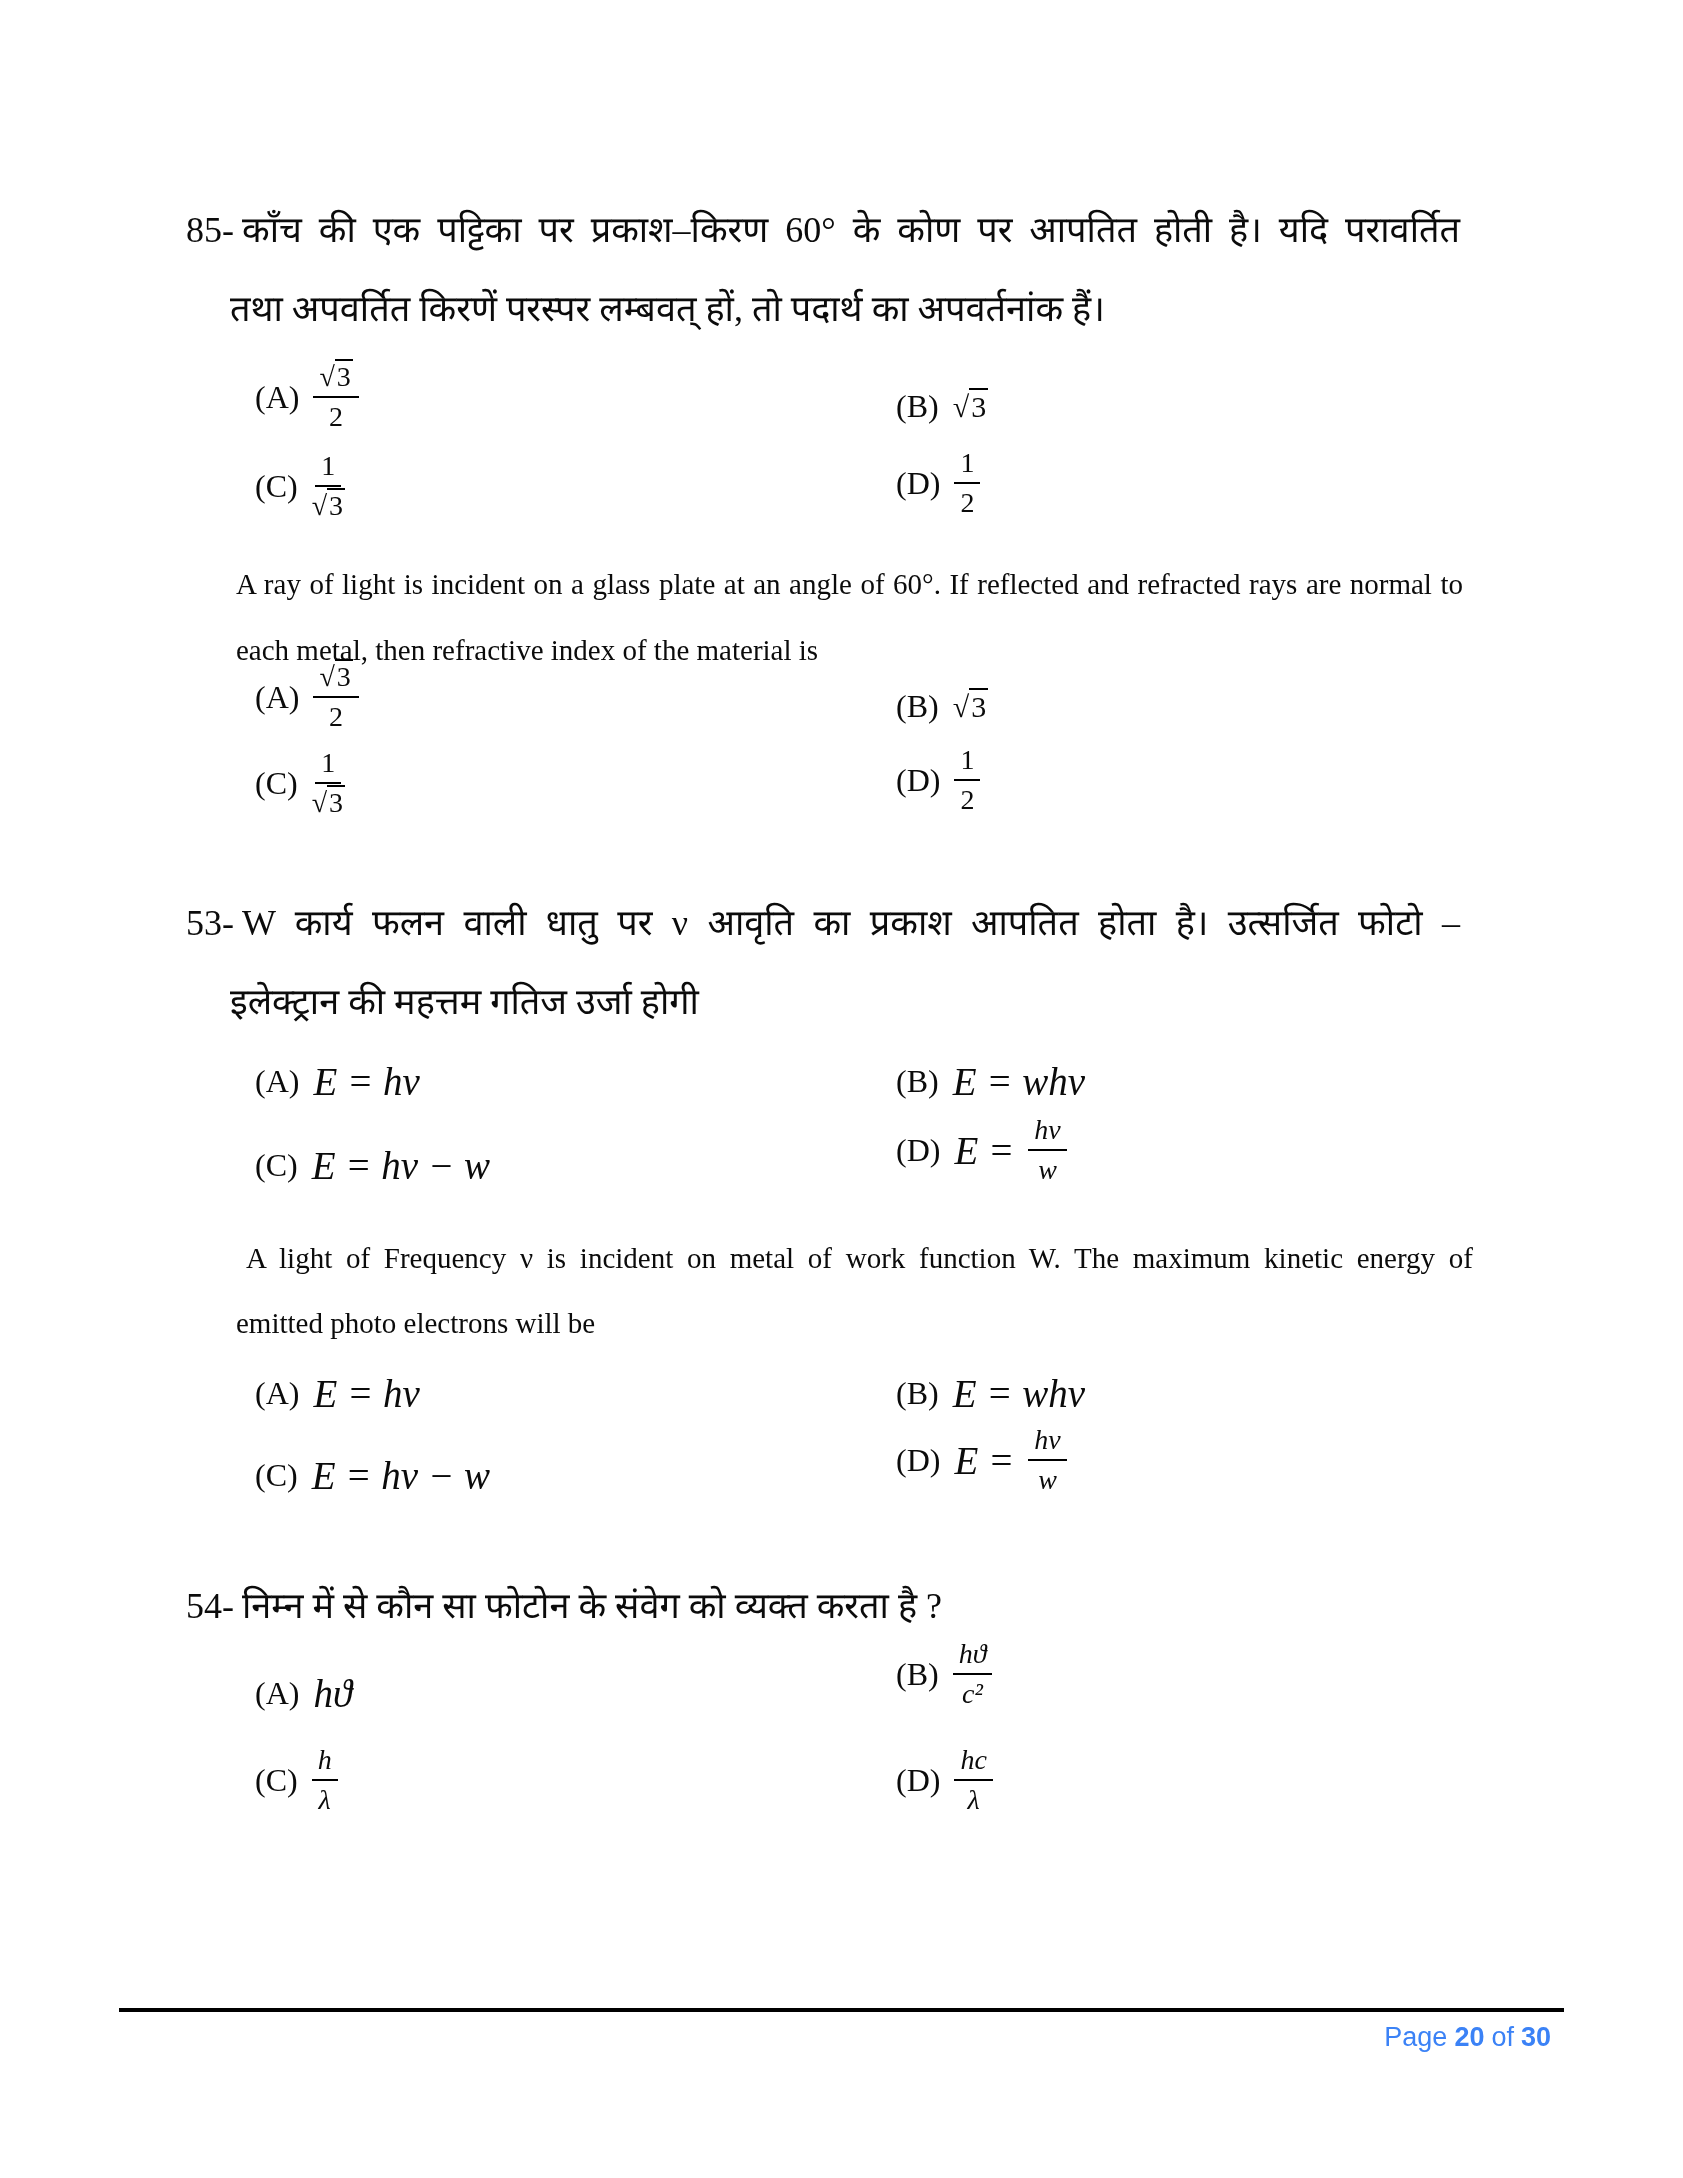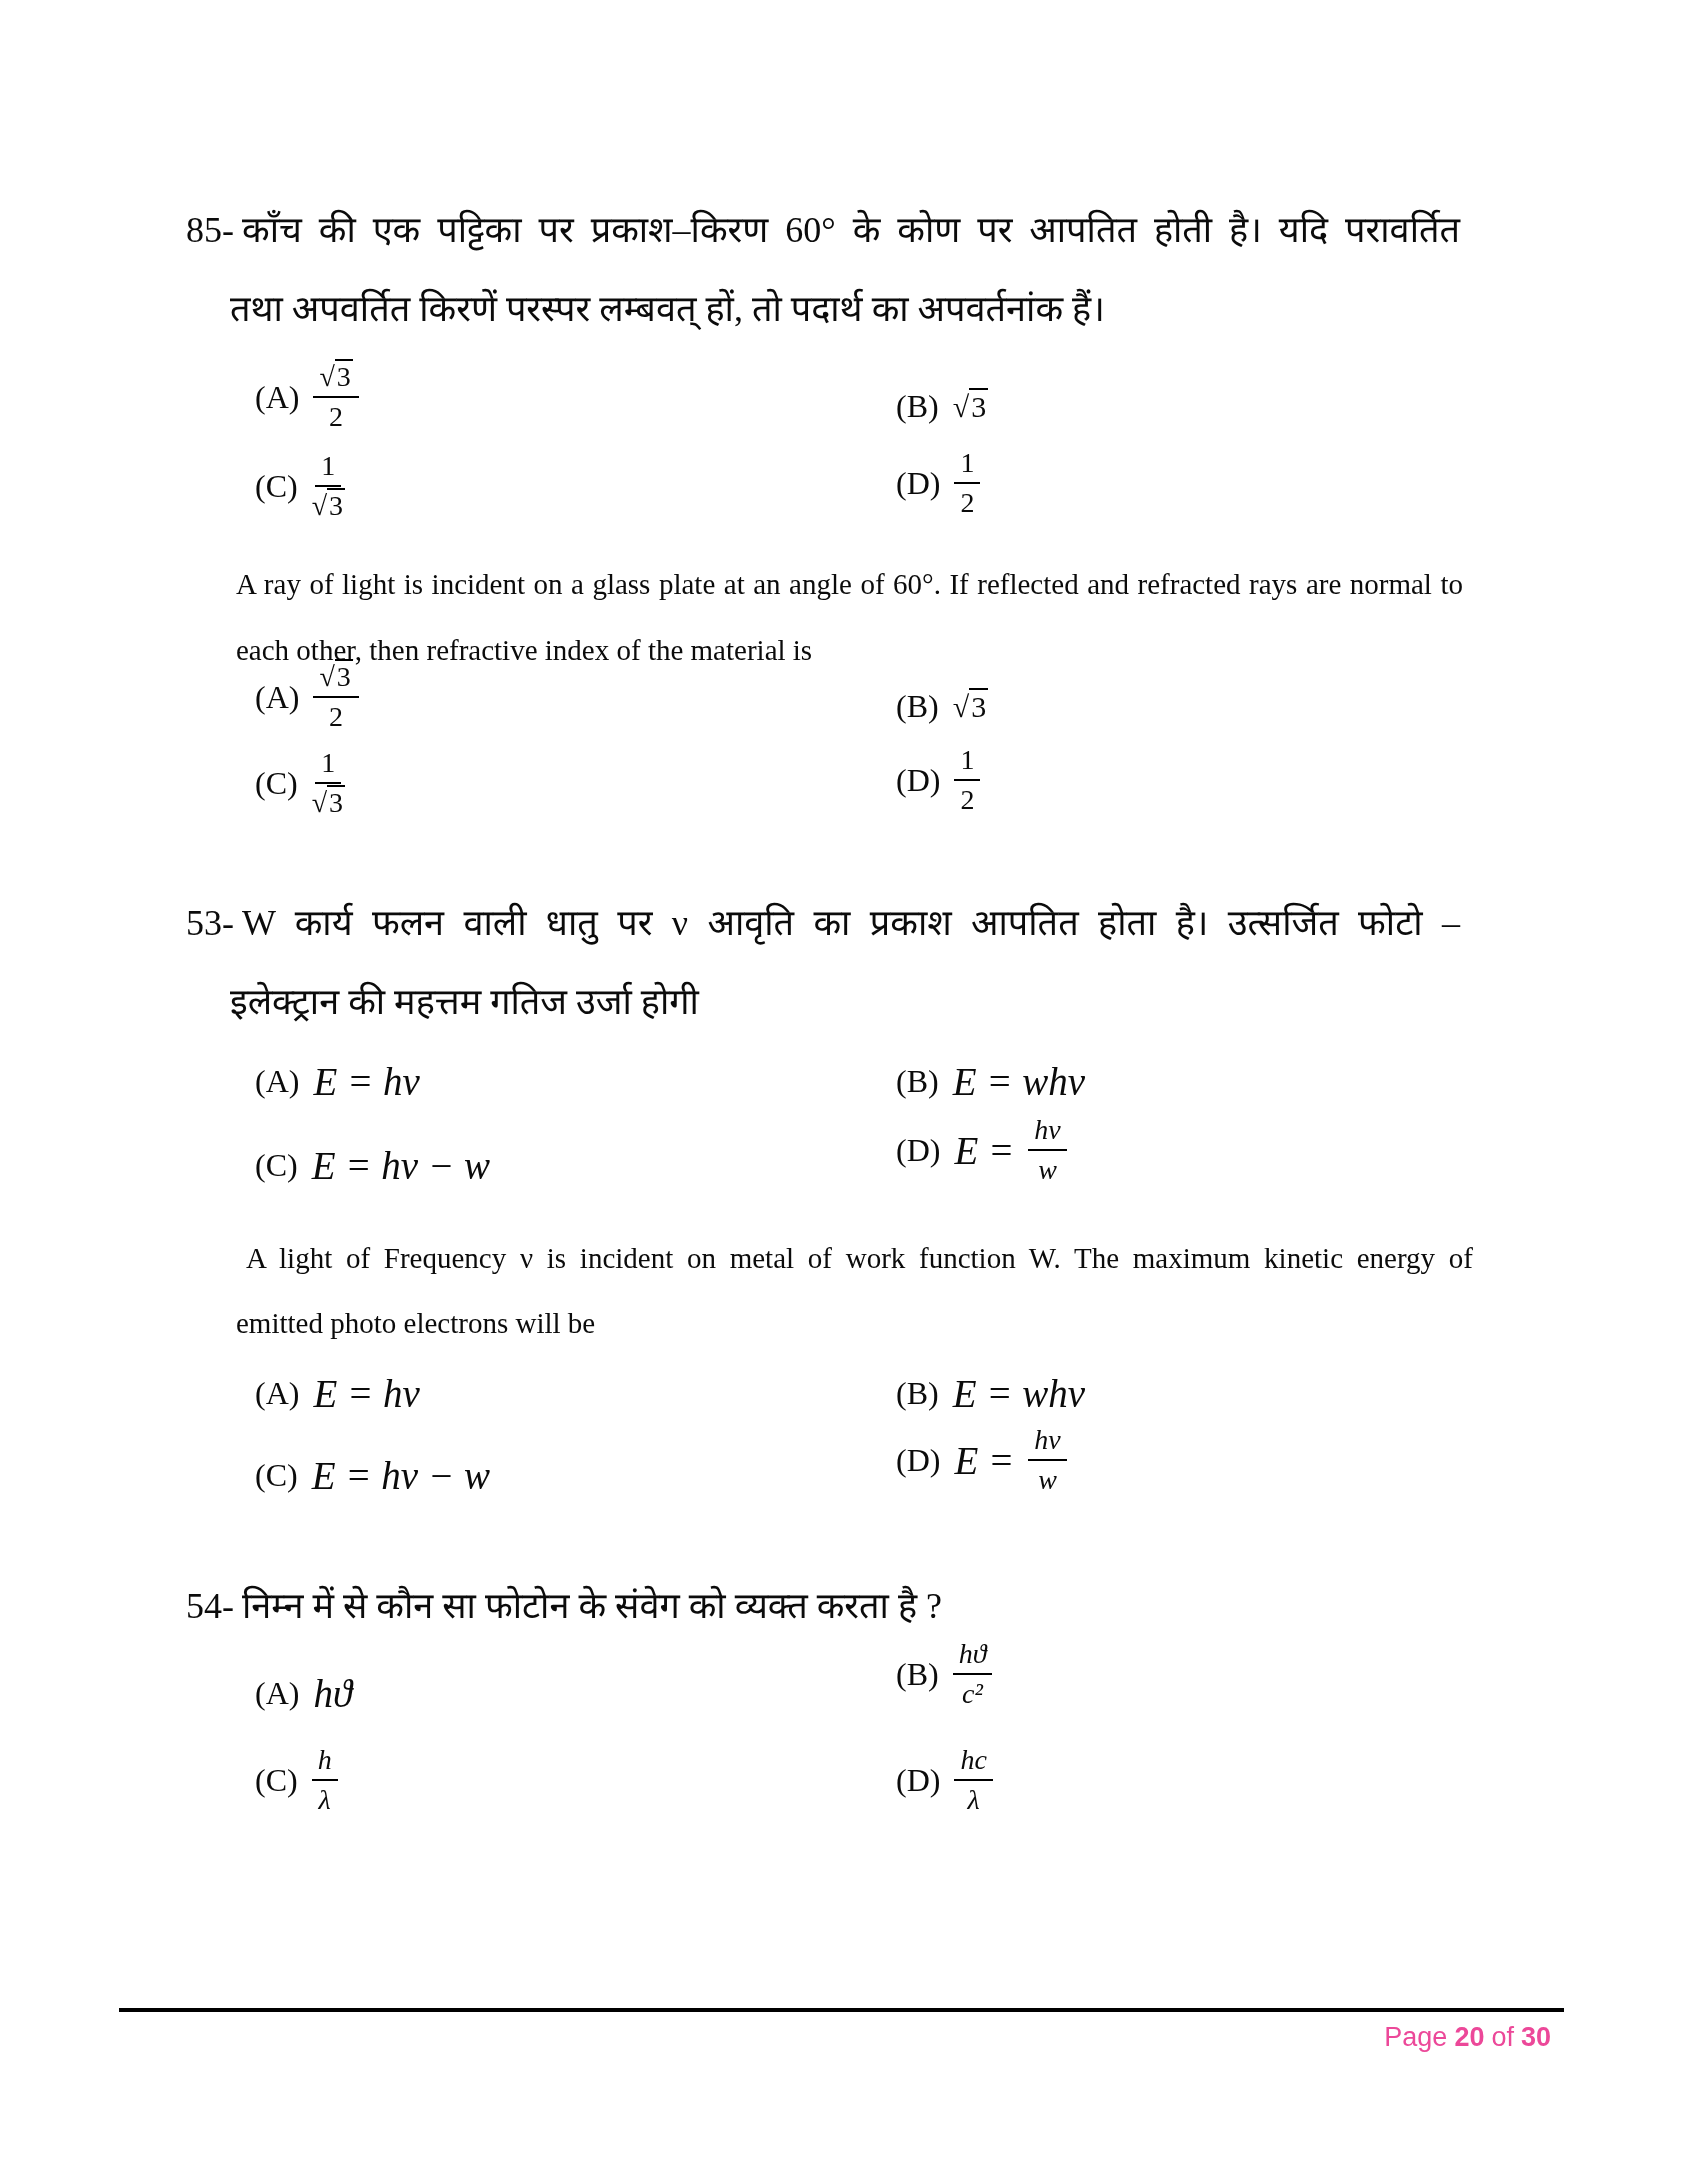--- a/index.html
+++ b/index.html
@@ -14,21 +14,21 @@
   .opt-label{font-size:32px;font-family:"Liberation Serif",serif;}
   .frac{display:inline-flex;flex-direction:column;align-items:center;font-size:28px;line-height:1.15;text-align:center;}
   .frac .num{border-bottom:2px solid #000;padding:0 6px 3px 6px;display:block;}
   .frac .den{padding-top:3px;display:block;}
   .sqrt{white-space:nowrap;}
   .sqrt .radicand{border-top:2px solid #000;padding:0 2px;}
   .plain-math{font-size:30px;}
   .math{font-style:italic;font-family:"Liberation Serif",serif;font-size:39px;}
   .math-frac{font-style:italic;}
   .rule{background:#000;}
-  .pagenum{font-family:"Liberation Sans",sans-serif;font-size:27px;color:#ec4899;white-space:nowrap;}
+  .pagenum{font-family:"Liberation Sans",sans-serif;font-size:27px;color:#3b82f6;white-space:nowrap;}
   .pagenum span + span{margin-left:7px;}
   .bold{font-weight:700;}
 </style>
 </head>
 <body>
 
 <div class="abs hindi qline justify" style="left:186px;top:206px;width:1274px;"><span class="qnum">85-</span><span>काँच की एक पट्टिका पर प्रकाश–किरण 60° के कोण पर आपतित होती है। यदि परावर्तित</span></div>
 <div class="abs hindi qline" style="left:230px;top:285px;">तथा अपवर्तित किरणें परस्पर लम्बवत् हों, तो पदार्थ का अपवर्तनांक हैं।</div>
 
 <div class="abs opt" style="left:255px;top:361px;">
@@ -51,21 +51,21 @@
 </div>
 <div class="abs opt" style="left:896px;top:447px;">
   <span class="opt-label">(D)</span>
   <span class="frac">
     <span class="num">1</span>
     <span class="den">2</span>
   </span>
 </div>
 
 <div class="abs eng justify" style="left:236px;top:566px;width:1227px;">A ray of light is incident on a glass plate at an angle of 60°. If reflected and refracted rays are normal to</div>
-<div class="abs eng" style="left:236px;top:632px;">each other, then refractive index of the material is</div>
+<div class="abs eng" style="left:236px;top:632px;">each metal, then refractive index of the material is</div>
 
 <div class="abs opt" style="left:255px;top:661px;">
   <span class="opt-label">(A)</span>
   <span class="frac">
     <span class="num"><span class="sqrt"><span>√</span><span class="radicand">3</span></span></span>
     <span class="den">2</span>
   </span>
 </div>
 <div class="abs opt" style="left:896px;top:688px;">
   <span class="opt-label">(B)</span>

